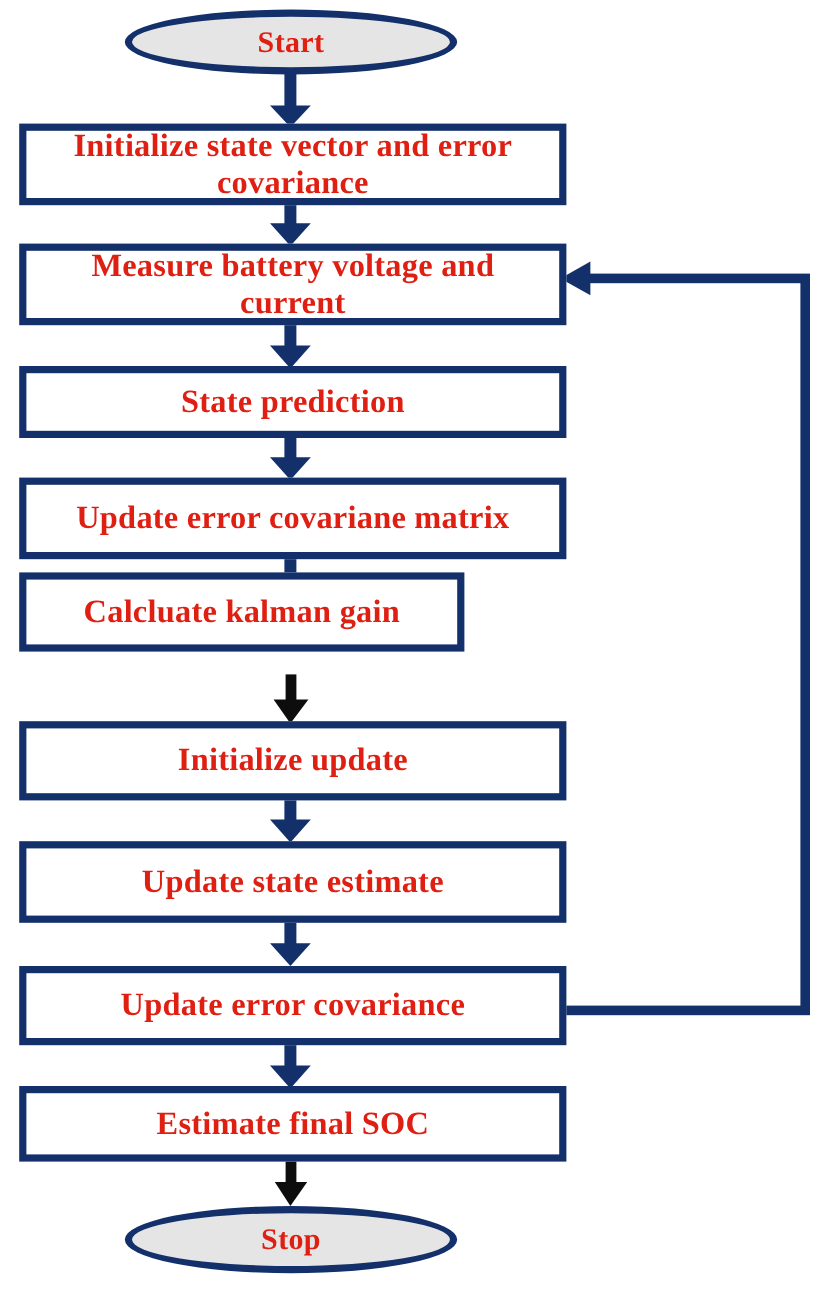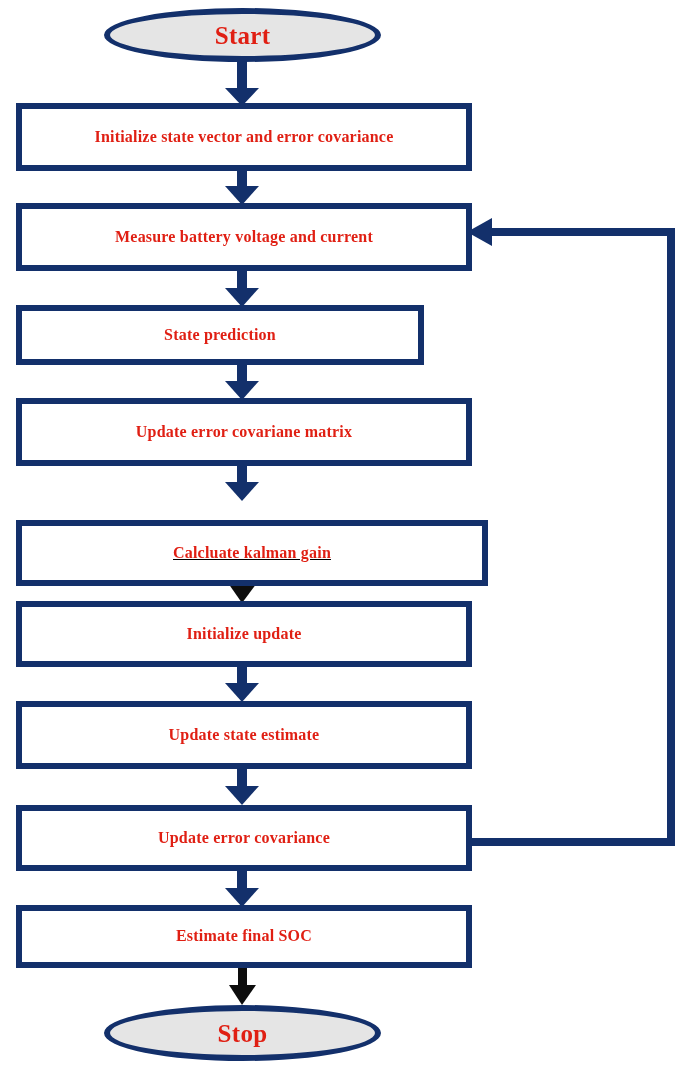--- a/index.html
+++ b/index.html
@@ -45,21 +45,21 @@
     border: 6px solid #13306b;
     background: #ffffff;
     display: flex;
     align-items: center;
     justify-content: center;
     padding: 0 10px;
   }
   .process .node-label {
     color: #e01f13;
     font-weight: bold;
-    font-size: 16px;
+    font-size: 27px;
     line-height: 1.16;
     text-align: center;
     letter-spacing: 0.2px;
   }
   
   .connector {
     position: absolute;
     left: 0;
     top: 0;
     width: 685px;
@@ -141,29 +141,29 @@
   </div>
 
   <div class="process" style="left:16px; top:103px; width:456px; height:68px;">
     <span class="node-label">Initialize state vector and error covariance</span>
   </div>
 
   <div class="process" style="left:16px; top:203px; width:456px; height:68px;">
     <span class="node-label">Measure battery voltage and current</span>
   </div>
 
-  <div class="process" style="left:16px; top:305px; width:408px; height:60px;align-items:center;">
+  <div class="process" style="left:16px; top:305px; width:456px; height:60px;align-items:center;">
     <span class="node-label">State prediction</span>
   </div>
 
   <div class="process" style="left:16px; top:398px; width:456px; height:68px;">
     <span class="node-label">Update error covariane matrix</span>
   </div>
 
-  <div class="process" style="left:16px; top:520px; width:472px; height:66px;text-decoration:underline;">
+  <div class="process" style="left:16px; top:477px; width:371px; height:66px;">
     <span class="node-label">Calcluate kalman gain</span>
   </div>
 
   <div class="process" style="left:16px; top:601px; width:456px; height:66px;">
     <span class="node-label">Initialize update</span>
   </div>
 
   <div class="process" style="left:16px; top:701px; width:456px; height:68px;">
     <span class="node-label">Update state estimate</span>
   </div>

